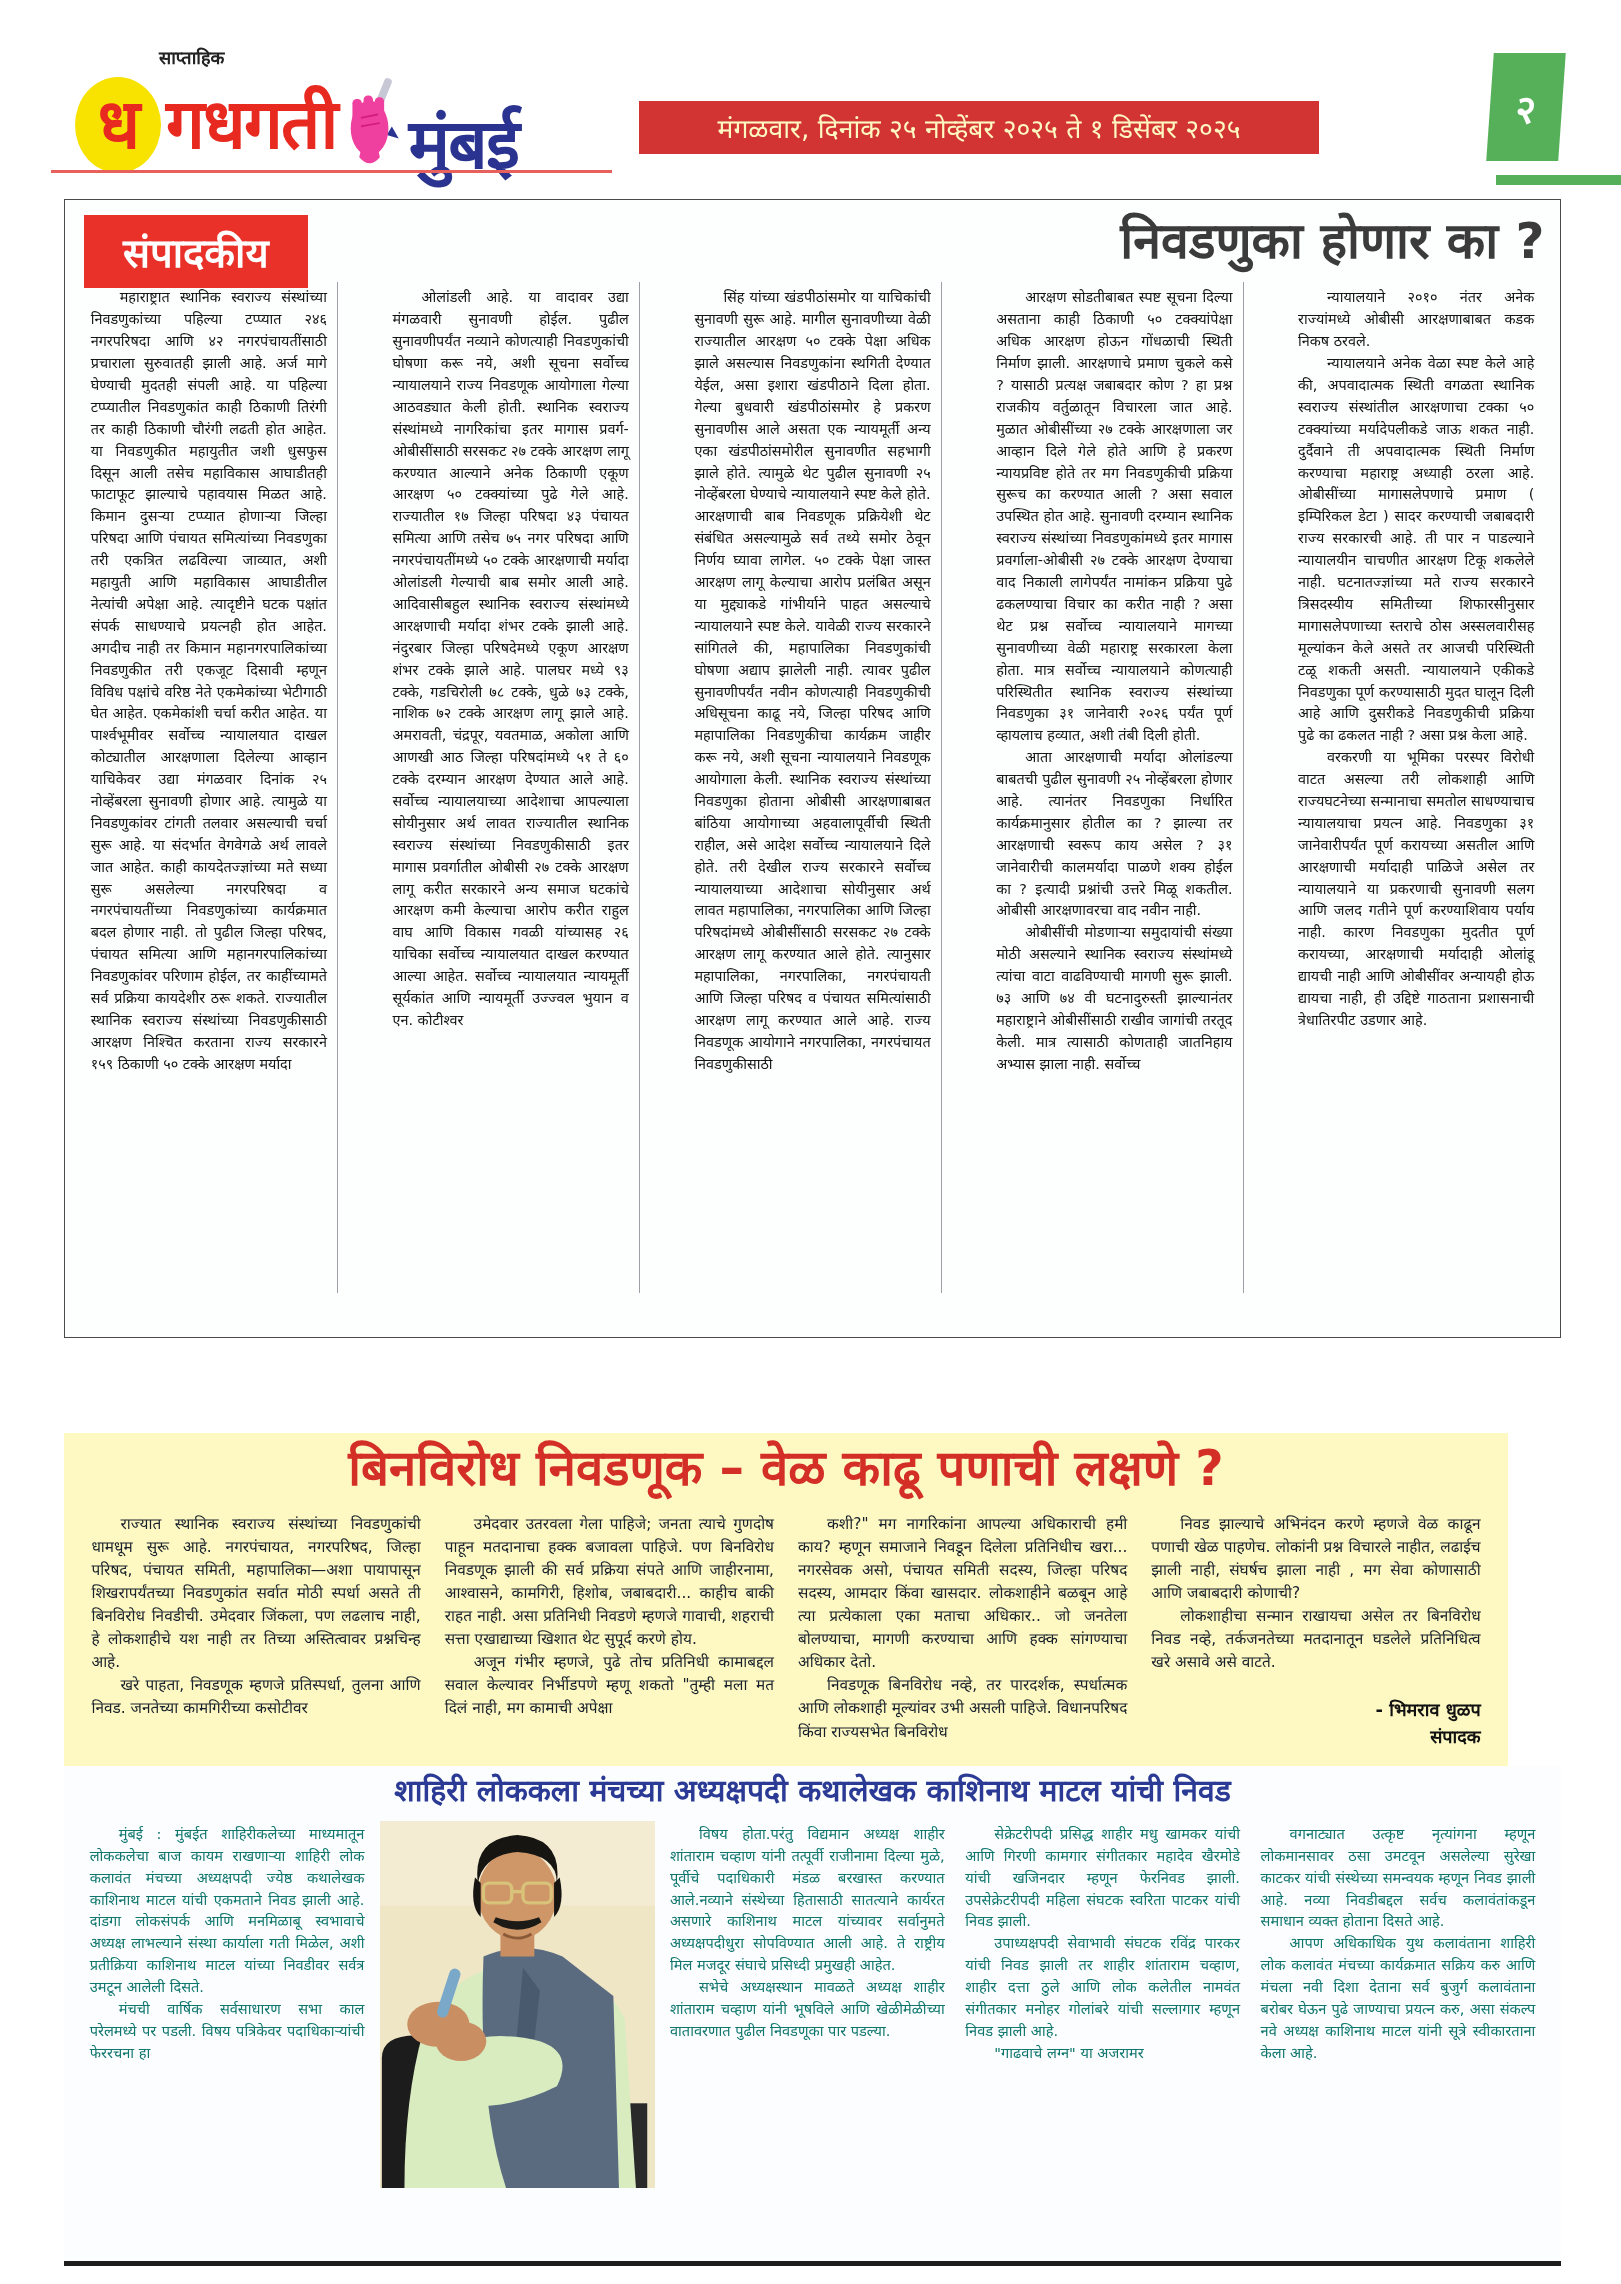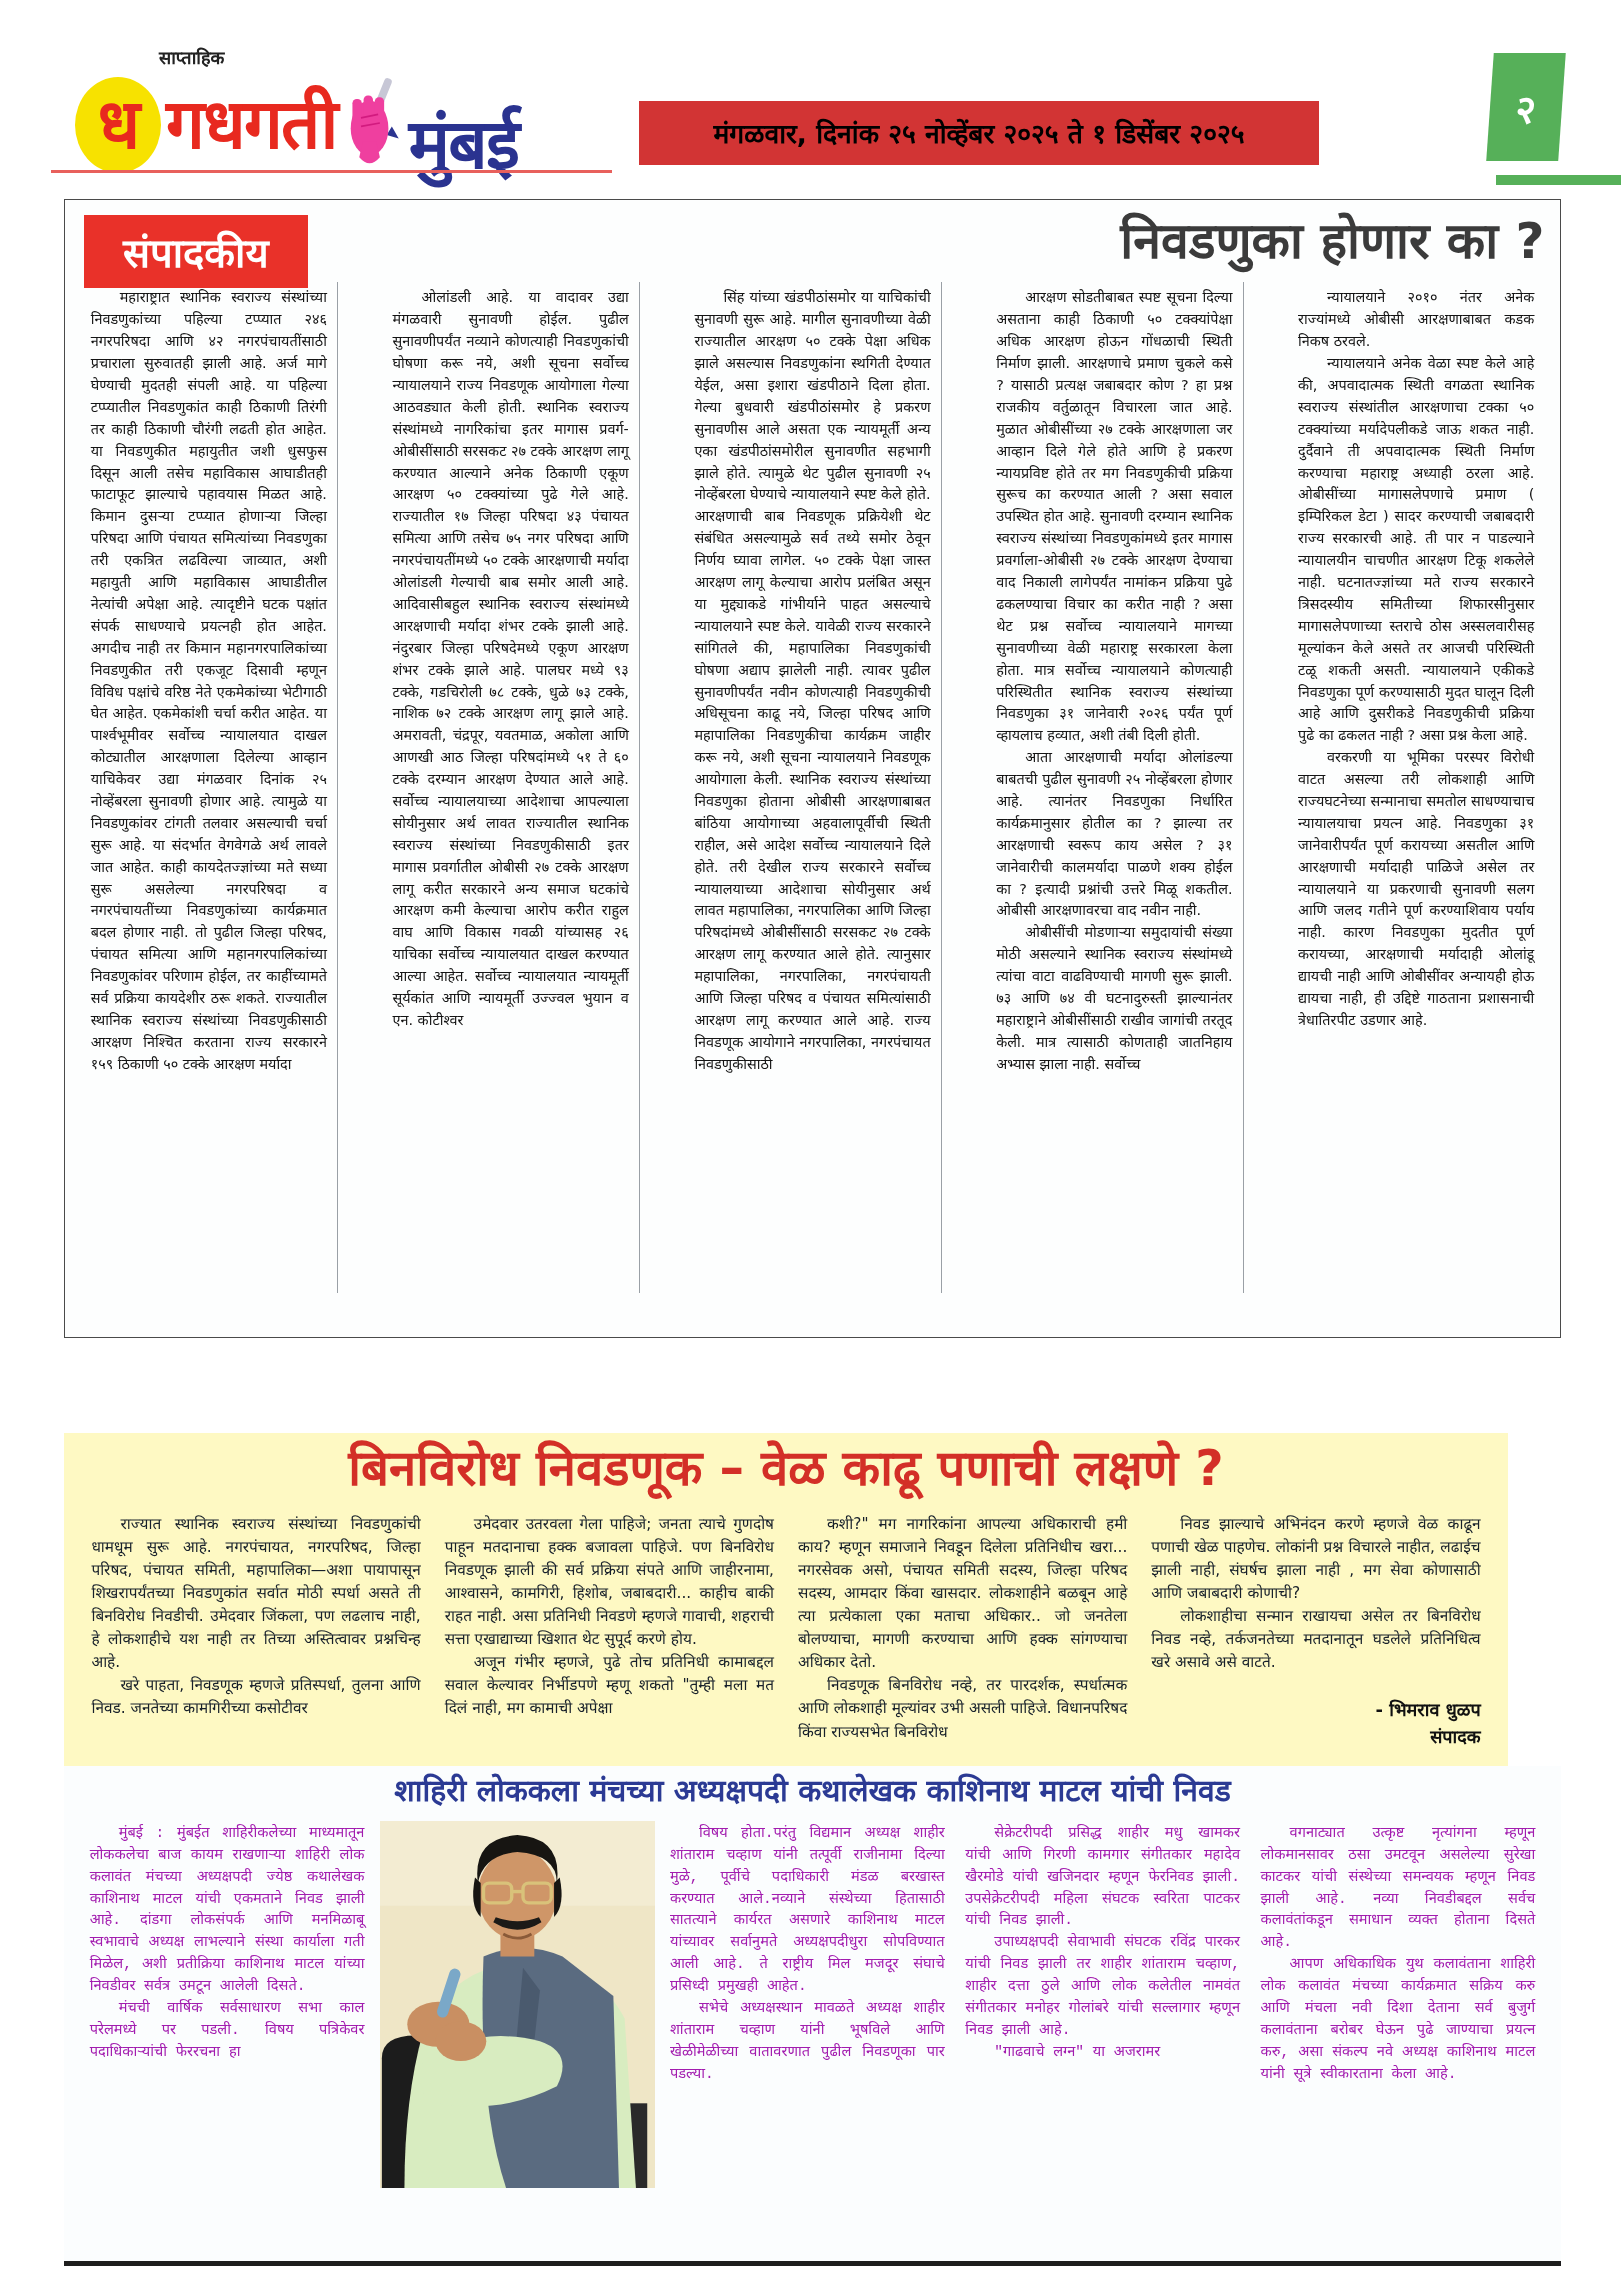--- a/index.html
+++ b/index.html
@@ -13,23 +13,23 @@
   }
   
   .masthead{position:absolute;left:75px;top:45px;}
   .tagline{font-size:18px;font-weight:bold;color:#222;margin-left:84px;margin-bottom:1.7px;}
   .title-row{display:flex;align-items:center;gap:5.1px;}
   .dha-circle{display:inline-flex;align-items:center;justify-content:center;
     width:86px;height:96px;background:#f7e200;border-radius:50%;}
   .title-red{font-size:69px;font-weight:bold;color:#e8291f;letter-spacing:-1.7px;line-height:1;}
   .title-blue{font-size:69px;font-weight:bold;color:#2a3390;letter-spacing:-1.7px;line-height:1;margin-top:39px;}
   .masthead-rule{position:absolute;left:51px;top:170px;width:561px;height:3.4px;background:#e8605c;}
-  .date-bar{position:absolute;left:639px;top:101px;width:680px;height:64px;
-    background:#d23434;color:#000000;display:flex;align-items:center;justify-content:center;
-    font-size:26.5px;font-weight:bold;}
+  .date-bar{position:absolute;left:639px;top:101px;width:680px;height:53px;
+    background:#d23434;color:#fef9c3;display:flex;align-items:center;justify-content:center;
+    font-size:26.5px;font-weight:normal;}
   .pagenum-box{position:absolute;left:1490px;top:53px;width:72px;height:108px;
     background:#56b059;color:#fff;font-size:39px;font-weight:bold;
     display:flex;align-items:center;justify-content:center;transform:skewX(-4deg);}
   .pagenum-stripe{position:absolute;left:1496px;top:175px;width:125px;height:10.3px;background:#56b059;}
 
   
   .col p{margin:0;text-indent:29px;}
   .col{box-sizing:border-box;text-align:justify;overflow:hidden;}
 
   
@@ -51,21 +51,21 @@
   .columns-4{display:flex;height:291px;}
   .columns-4 .col{flex:1;padding:3.4px 12px;font-size:15.4px;line-height:1.5;color:#17202a;}
   .byline{text-align:right;font-weight:bold;font-size:18px;margin-top:22px;color:#111;}
   .byline-role{text-align:right;font-weight:bold;font-size:18px;color:#111;}
 
   
   .article3-panel{position:absolute;left:64px;top:1766px;width:1497px;height:500px;
     box-sizing:border-box;background:#fbfdfe;border-bottom:5.1px solid #1d1d1d;padding:5.1px 15.4px;}
   .a3-headline{text-align:center;color:#2b3a94;font-size:30px;font-weight:bold;margin:3.4px 0 13.7px;line-height:1.1;}
   .columns-5b{display:flex;height:396px;}
-  .columns-5b .col{flex:1;padding:1.7px 10.3px;font-size:14.6px;line-height:1.5;color:#a21caf;font-family:Liberation Mono, monospace;}
+  .columns-5b .col{flex:1;padding:1.7px 10.3px;font-size:14.6px;line-height:1.5;color:#0f766e;}
   .photo-col{flex:1;padding:0 5.1px;}
   .photo-frame{width:100%;height:367px;background:#efe8cf;overflow:hidden;}
   .photo-frame svg{display:block;width:100%;height:100%;}
 </style>
 </head>
 <body>
 
 <div class="masthead">
   <div class="tagline">साप्ताहिक</div>
   <div class="title-row">

